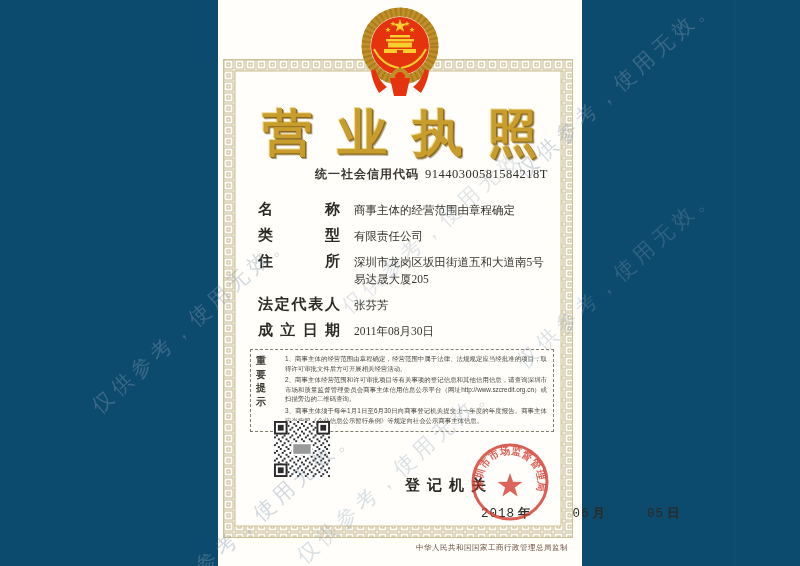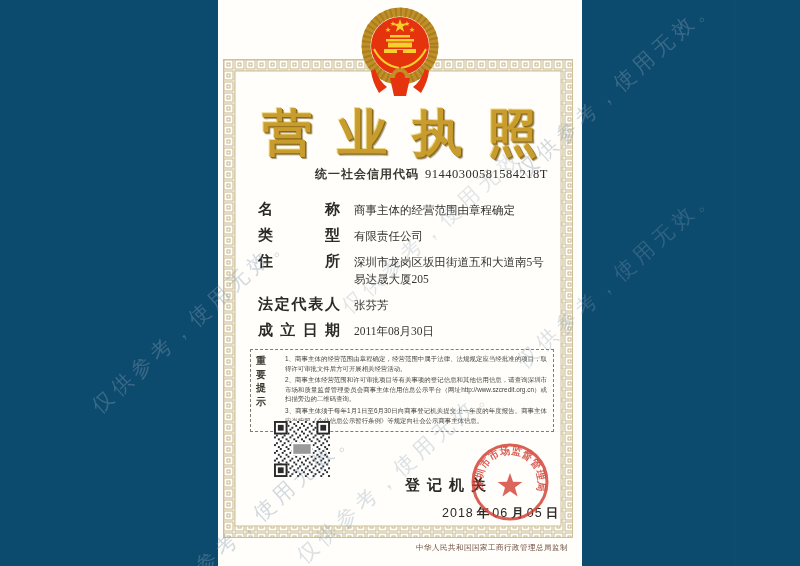--- a/index.html
+++ b/index.html
@@ -41,21 +41,21 @@
   .n-items{flex:1;}
   .n-item{font-size:6.4px;line-height:1.5;color:#46443a;margin-bottom:2px;text-align:justify;}
 
   .qr{position:absolute;left:56px;top:421px;width:56px;height:56px;}
 
   .registry{position:absolute;left:187px;top:476px;font-size:15px;font-weight:bold;
             letter-spacing:7px;color:#2b2a24;white-space:nowrap;}
 
   .issue-date{position:absolute;left:224px;top:505px;display:flex;align-items:baseline;
               font-size:12.5px;color:#2b2a24;white-space:nowrap;z-index:1;}
-  .issue-date .num{font-family:Liberation Sans, sans-serif;letter-spacing:1px;}
+  .issue-date .num{font-family:Liberation Mono, monospace;letter-spacing:1px;margin-left:39px;}
   .issue-date .unit{font-weight:bold;margin:0 3px;}
 
   .seal{position:absolute;left:251px;top:441px;width:82px;height:82px;z-index:3;opacity:0.92;}
 
   .footer{position:absolute;right:14px;top:543px;font-size:7.5px;color:#6d4c3c;letter-spacing:0.5px;}
 
   .wm{position:absolute;white-space:nowrap;font-size:21px;letter-spacing:5px;
       color:rgba(134,155,176,0.38);transform:rotate(-42deg);transform-origin:left center;
       z-index:6;pointer-events:none;}
   .wm.w1{left:95px;top:395px;}

